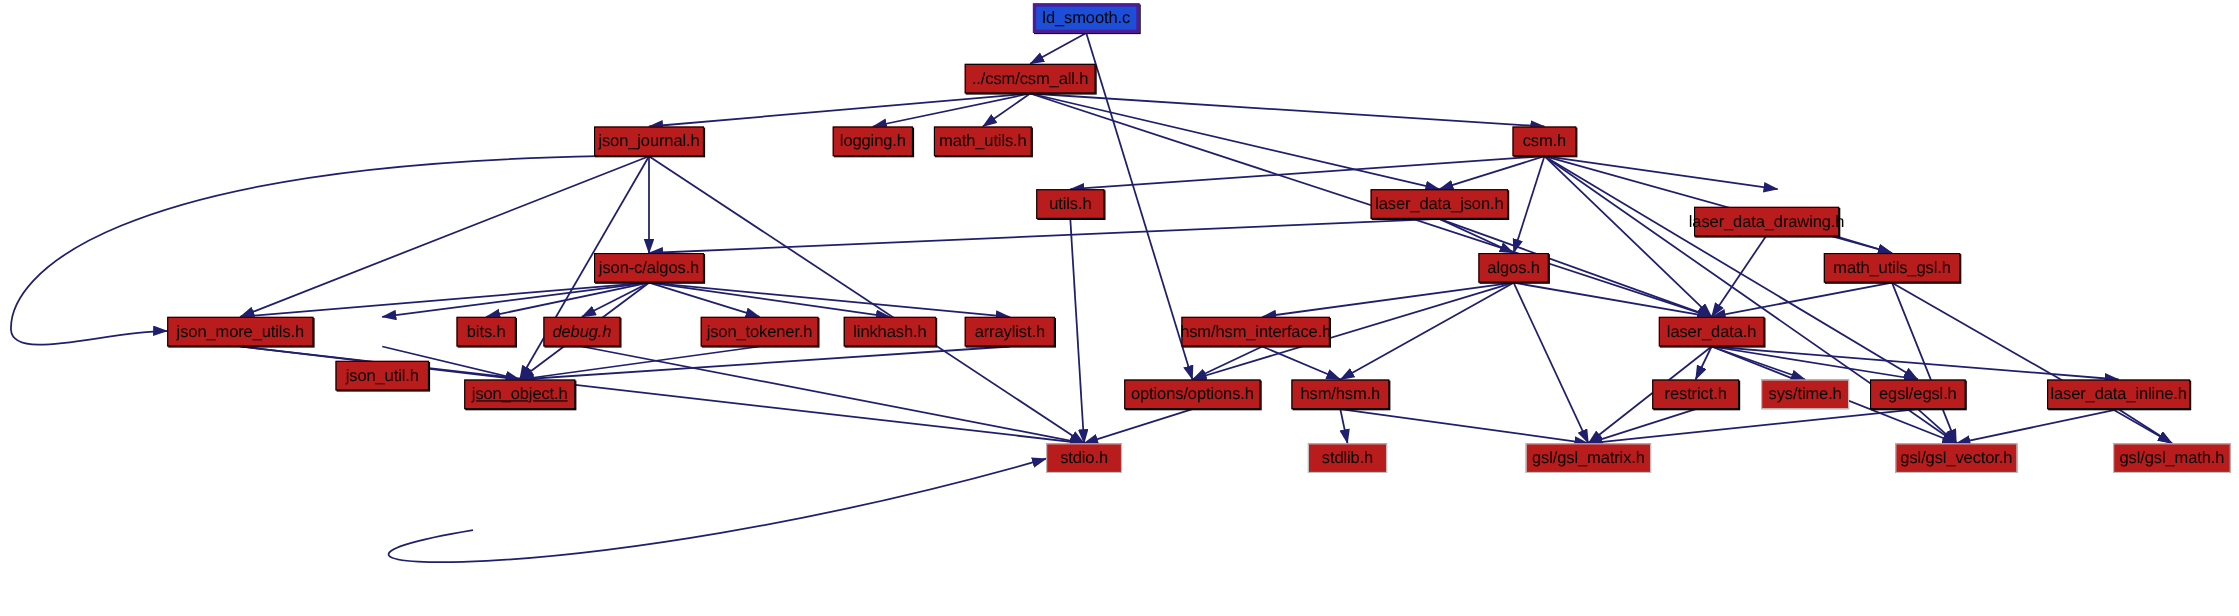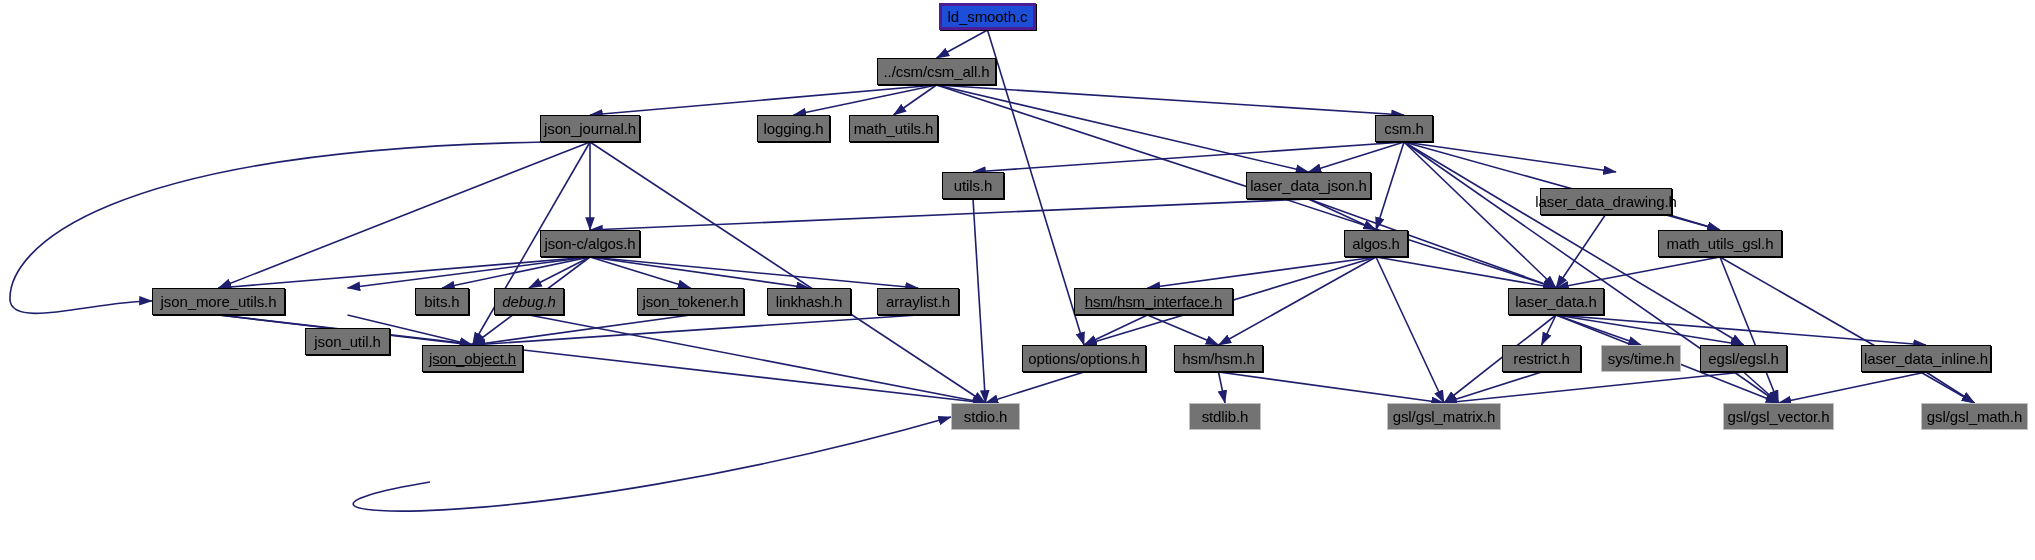--- a/index.html
+++ b/index.html
@@ -23,21 +23,21 @@
     height: 560px;
     pointer-events: none;
   }
   .node {
     position: absolute;
     box-sizing: border-box;
     display: flex;
     align-items: center;
     justify-content: center;
     height: 27px;
-    background: #737373;
+    background: #b91c1c;
     border: 1px solid #000000;
     font-size: 15px;
     line-height: 1;
     color: #000000;
     white-space: nowrap;
     letter-spacing: -0.1px;
   }
   .node.root {
     background: #1d4ed8;
     border: 3px solid #4c1d95;
@@ -186,21 +186,21 @@
       </div>
       <div class="node internal" style="left: 637px; top: 288px; width: 107px;">
         <span class="node-label">json_tokener.h</span>
       </div>
       <div class="node internal" style="left: 767px; top: 288px; width: 84px;">
         <span class="node-label">linkhash.h</span>
       </div>
       <div class="node internal" style="left: 877px; top: 288px; width: 82px;">
         <span class="node-label">arraylist.h</span>
       </div>
-      <div class="node internal" style="left: 1074px; top: 288px; width: 159px; text-decoration: underline;">
+      <div class="node internal" style="left: 1074px; top: 288px; width: 135px;">
         <span class="node-label">hsm/hsm_interface.h</span>
       </div>
       <div class="node internal" style="left: 1508px; top: 288px; width: 96px;">
         <span class="node-label">laser_data.h</span>
       </div>
       <div class="node internal" style="left: 422px; top: 345px; width: 101px; text-decoration: underline;">
         <span class="node-label">json_object.h</span>
       </div>
       <div class="node internal" style="left: 1022px; top: 345px; width: 124px;">
         <span class="node-label">options/options.h</span>

